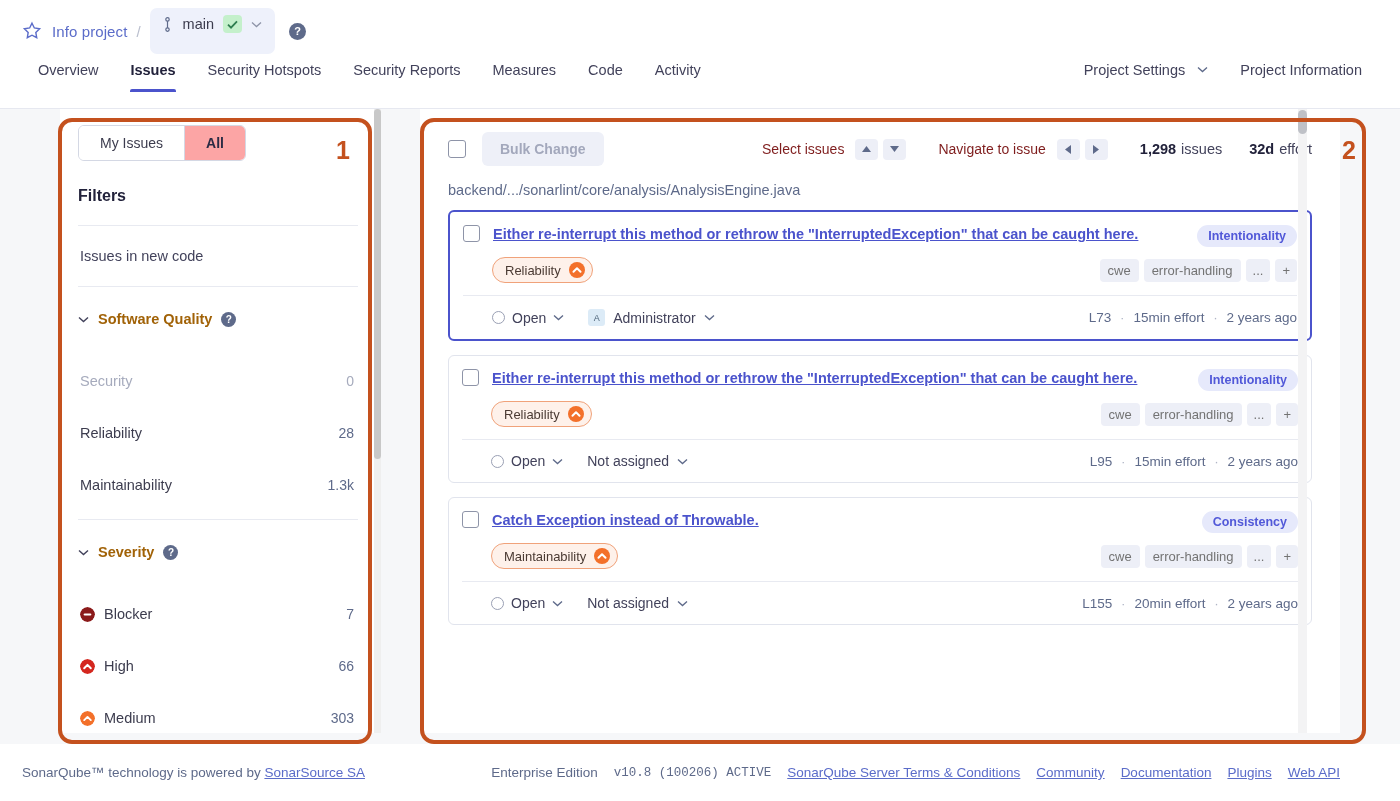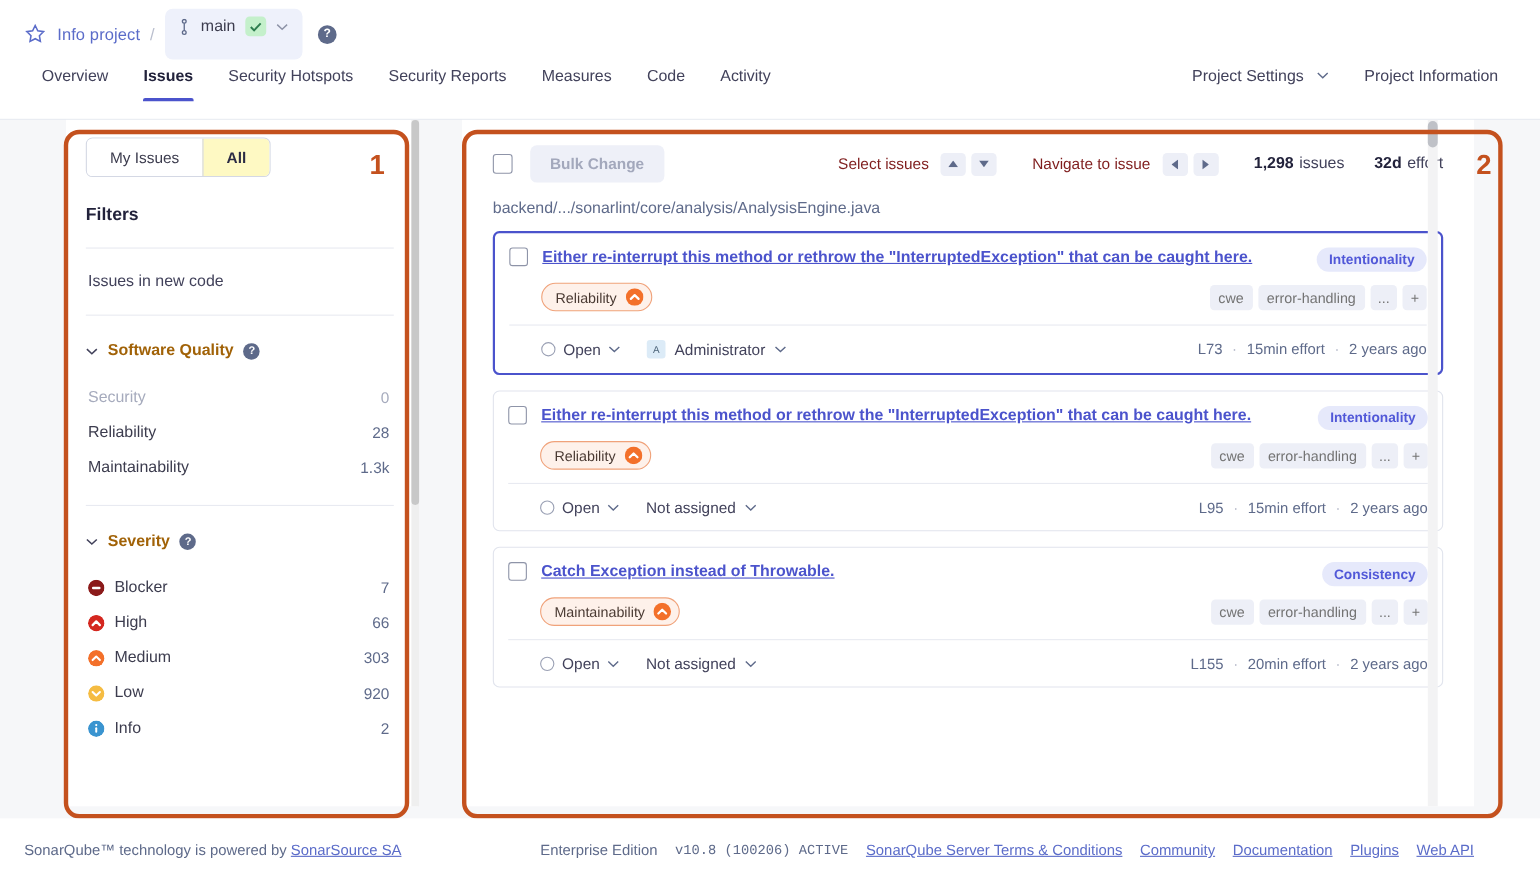--- a/index.html
+++ b/index.html
@@ -73,21 +73,21 @@
   }
   .sidebar-inner { padding: 16px 22px 0 18px; }
   .toggle-group {
     display: inline-flex; border: 1px solid #D4D8E4; border-radius: 6px;
     overflow: hidden; margin-bottom: 26px;
   }
   .tg-btn {
     font-size: 14px; padding: 9px 21px; background: #fff; color: #3C3C4E;
     cursor: pointer;
   }
-  .tg-btn.sel { background: #fef9c3; font-weight: bold; color: #2B2B44; text-align: right; }
+  .tg-btn.sel { background: #fca5a5; font-weight: bold; color: #2B2B44; text-align: right; }
   .tg-btn + .tg-btn { border-left: 1px solid #D4D8E4; }
 
   .filters-title { font-size: 16px; font-weight: bold; color: #22223B; margin-bottom: 20px;}
   .hr { height: 1px; background: #E8EAF1; margin: 0 0 0 0; }
   .new-code-row {
     font-size: 14.5px; color: #42425B; padding: 22px 0 22px 2px;
   }
   .sec-head {
     display: flex; align-items: center; gap: 9px;
     padding: 24px 0 18px 0;
@@ -96,20 +96,21 @@
   .sec-title { font-size: 14.5px; font-weight: bold; color: #a16207; }
   .q-badge {
     width: 15px; height: 15px; border-radius: 50%; background: #5E6A8A;
     color: #fff; font-size: 10px; font-weight: bold;
     display: flex; align-items: center; justify-content: center;
   }
   .frow {
     display: flex; align-items: flex-end; justify-content: space-between;
     padding: 8px 4px 8px 2px; font-size: 14.5px; color: #3C3C4E;
     cursor: pointer;
+    margin-top: 20px;
   }
   .frow.dim { color: #A6ABBD; }
   .frow .lbl { display: flex; align-items: center; gap: 9px; }
   .frow .cnt { color: #5E6A8A; font-size: 14px; }
   .frow.dim .cnt { color: #A6ABBD; }
   .sev-ico { width: 15px; height: 15px; display: block; border-radius: 50%; }
 
   .sb-scroll-track {
     position: absolute; left: 374px; top: 0; width: 7px; height: 624px;
     background: #EFEFEF;

